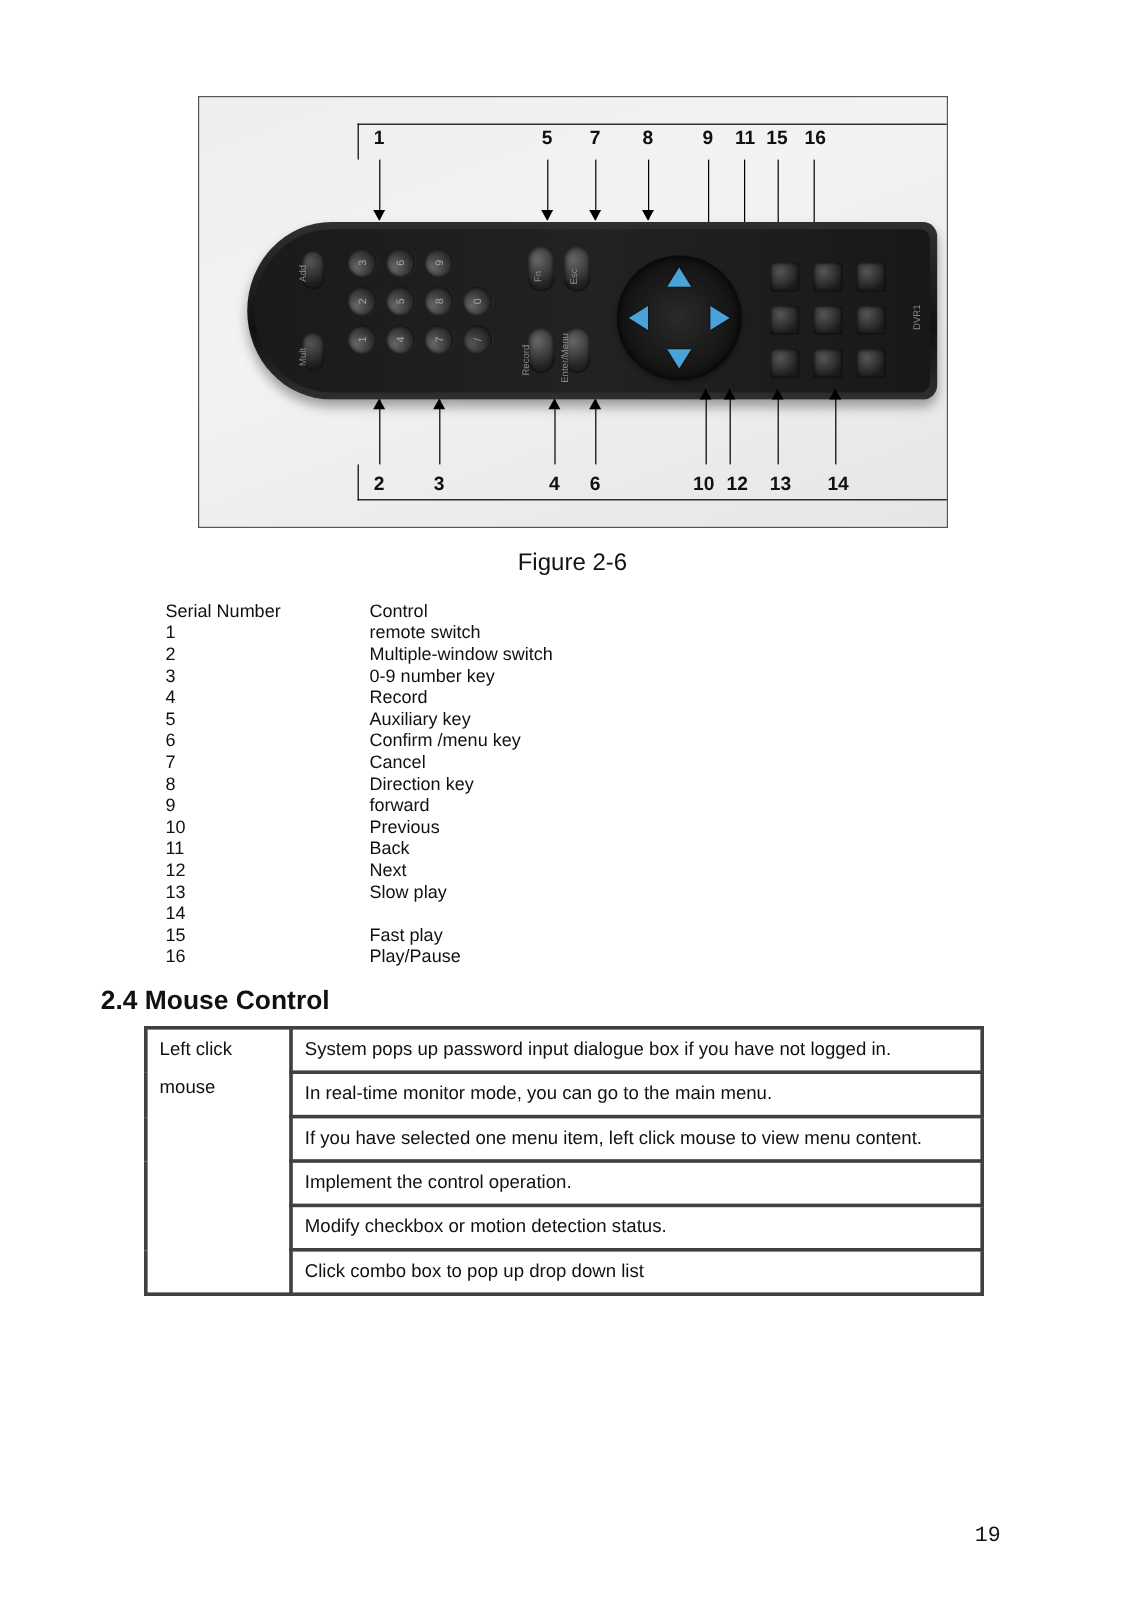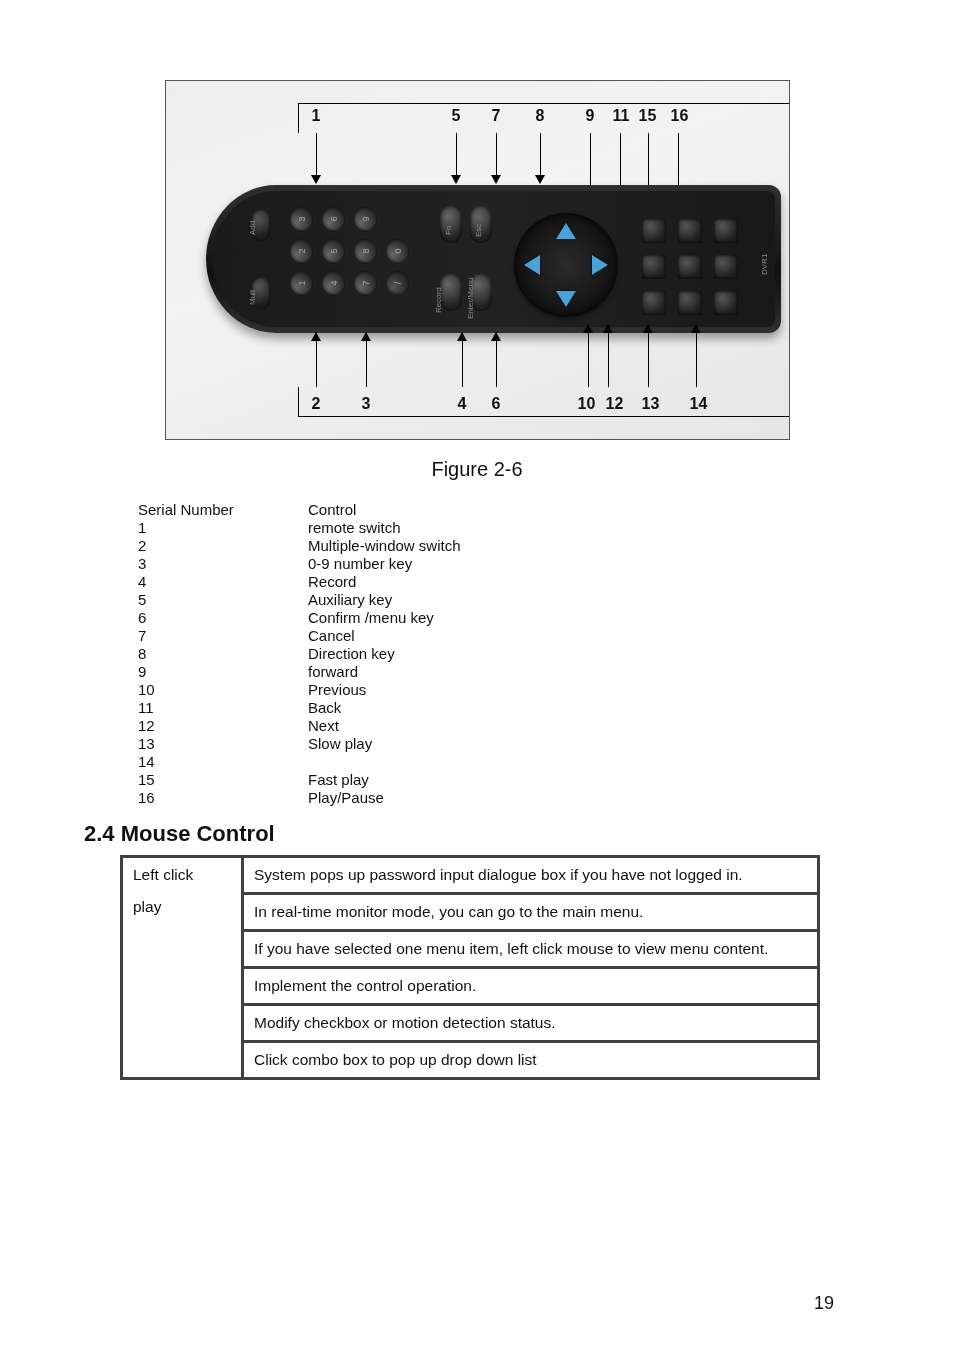--- a/index.html
+++ b/index.html
@@ -172,22 +172,22 @@
     border: 3px solid #404040;
     padding: 8px 10px;
     vertical-align: top;
   }
   .mouse-table td.lcol {
     width: 98px;
   }
   .pagenum {
     position: absolute;
     right: 120px;
-    bottom: 36px;
-    font-family: Liberation Sans, sans-serif;
+    bottom: 60px;
+    font-family: Liberation Mono, monospace;
     font-size: 18px;
   }
 </style>
 </head>
 <body>
 
 <div class="page">
 
   <div class="figure-wrap">
     <div class="figure">
@@ -359,21 +359,21 @@
       </div>
   </div>
 
   <h2 class="section">2.4  Mouse Control</h2>
 
   <table class="mouse-table">
     <tbody>
         <tr>
       <td class="lcol" rowspan="6">
         <div style="margin-bottom:14px">Left click</div>
-        <div>play</div>
+        <div>mouse</div>
       </td>
       <td>System pops up password input dialogue box if you have not logged in.</td>
     </tr>
     <tr>
           <td>In real-time monitor mode, you can go to the main menu.</td>
         </tr>
     <tr>
           <td>If you have selected one menu item, left click mouse to view menu content.</td>
         </tr>
     <tr>

